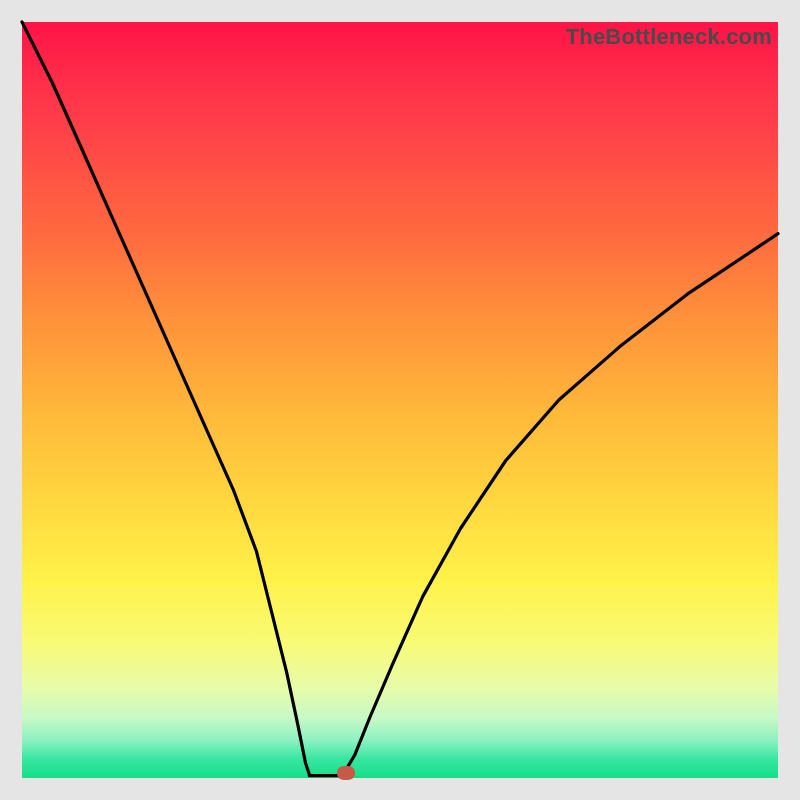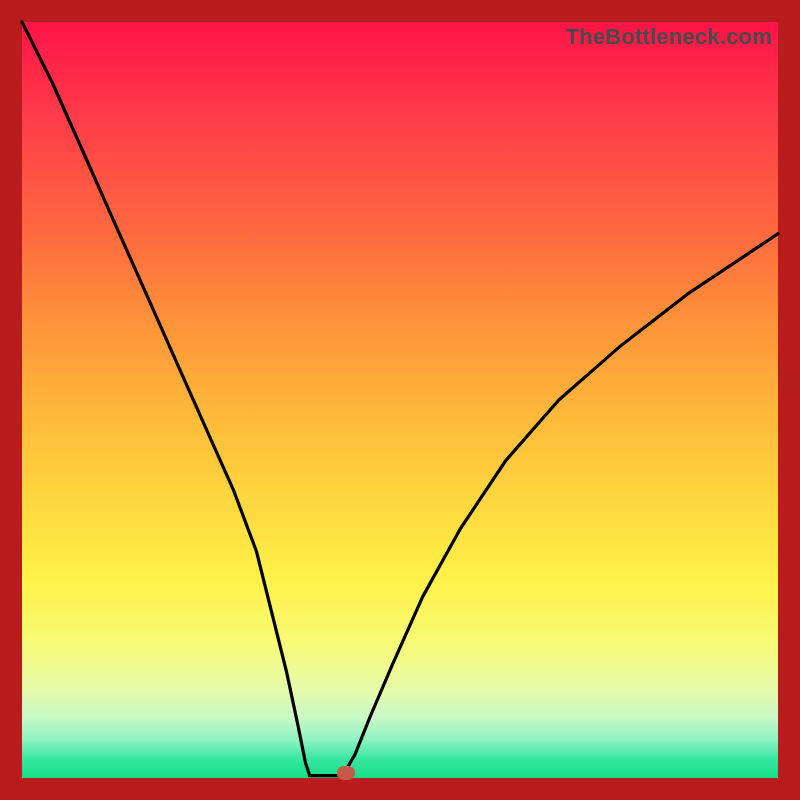--- a/index.html
+++ b/index.html
@@ -8,21 +8,21 @@
     width: 800px;
     height: 800px;
     background: #000;
     font-family: Arial, Helvetica, sans-serif;
     overflow: hidden;
   }
   .frame {
     position: relative;
     width: 800px;
     height: 800px;
-    background: #b91c1c;
+    background: #e5e5e5;
   }
   .plot {
     position: absolute;
     left: 22px;
     top: 22px;
     width: 756px;
     height: 756px;
     background: linear-gradient(
       to bottom,
       #ff1447 0%,

